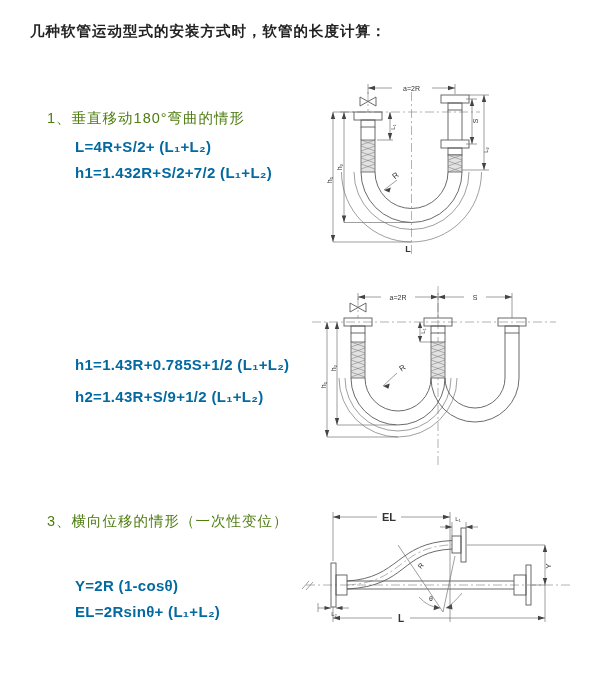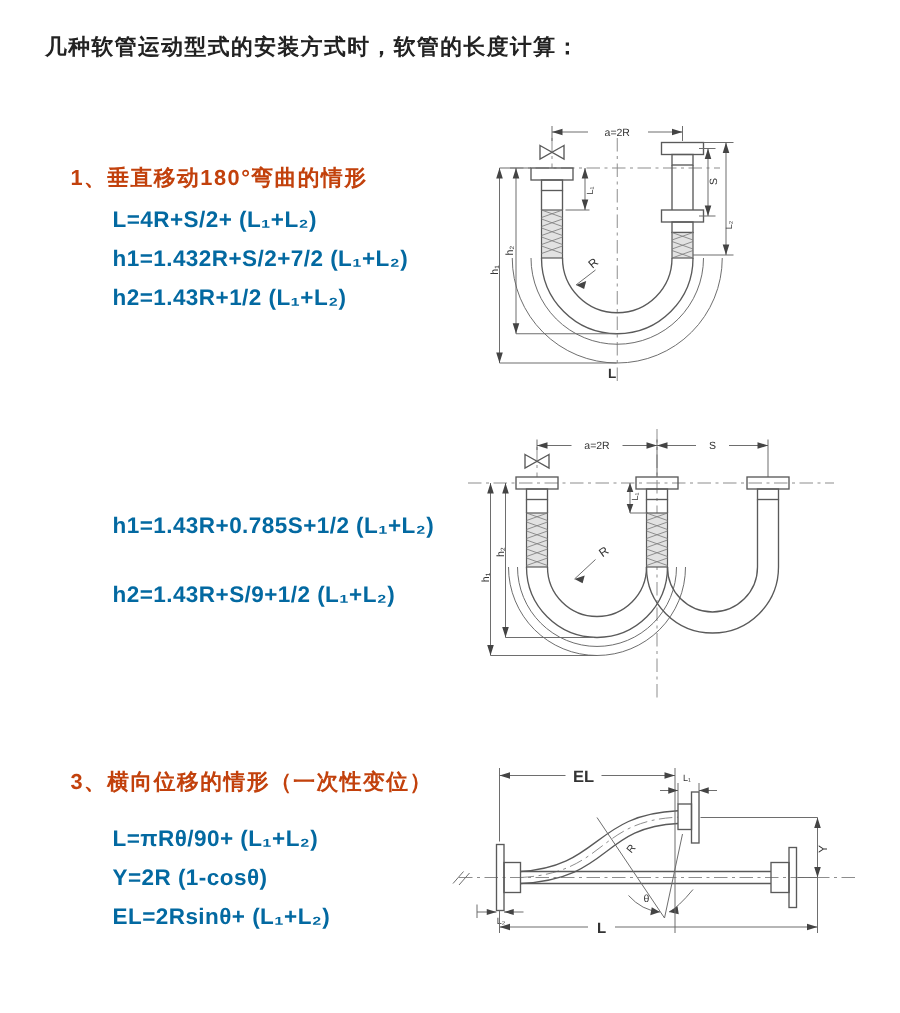--- a/index.html
+++ b/index.html
@@ -1,50 +1,48 @@
 <!DOCTYPE html>
 <html><head>
 <meta charset="utf-8">
 <style>
   html,body{margin:0;padding:0;background:#fff;}
   .page{position:relative;width:600px;height:627px;background:#ffffff;overflow:hidden;
         font-family:"Liberation Sans","DejaVu Sans",sans-serif;color:#2a2a2a;}
   .abs{position:absolute;white-space:nowrap;}
   .title{left:30px;top:22px;font-size:14.5px;font-weight:bold;letter-spacing:1px;color:#222;}
-  .heading{font-size:14.5px;font-weight:bold;letter-spacing:1px;color:#c2410c;}
+  .heading{font-size:14.5px;font-weight:normal;letter-spacing:1px;color:#4d7c0f;}
   .formula{font-size:15px;font-weight:bold;letter-spacing:.3px;color:#0369a1;}
   .s1h{left:47px;top:109px}.s1f1{left:75px;top:138px}.s1f2{left:75px;top:164px}.s1f3{left:75px;top:190px}
-  .s2h{left:47px;top:309px}.s2f1{left:75px;top:336px}.s2f2{left:75px;top:342px}.s2f3{left:75px;top:388px}
+  .s2h{left:47px;top:309px}.s2f1{left:75px;top:336px}.s2f2{left:75px;top:356px}.s2f3{left:75px;top:388px}
   .s3h{left:47px;top:512px}.s3f1{left:75px;top:551px}.s3f2{left:75px;top:577px}.s3f3{left:75px;top:603px}
   svg{position:absolute;}
   svg text{fill:#333;font-family:"Liberation Sans","DejaVu Sans",sans-serif;}
   .ln{stroke:#5a5a5a;stroke-width:.9;fill:none;}
   .thin{stroke:#6a6a6a;stroke-width:.65;fill:none;}
   .cl{stroke:#8a8a8a;stroke-width:.65;fill:none;stroke-dasharray:9 3 2 3;}
   .ah{fill:#444;stroke:none;}
   .braid{fill:#e2e2e2;stroke:#5a5a5a;stroke-width:.8;}
   .hx{stroke:#7c7c7c;stroke-width:.55;fill:none;}
 </style>
 </head>
 <body>
 
 <div class="page">
 
   <div class="abs title">几种软管运动型式的安装方式时，软管的长度计算：</div>
 
   <div class="abs heading s1h">1、垂直移动180°弯曲的情形</div>
   <div class="abs formula s1f1">L=4R+S/2+ (L₁+L₂)</div>
   <div class="abs formula s1f2">h1=1.432R+S/2+7/2 (L₁+L₂)</div>
-  <div class="abs formula s1f3">h2=1.43R+1/2 (L₁+L₂)</div>
 
   <div class="abs formula s2f2">h1=1.43R+0.785S+1/2 (L₁+L₂)</div>
   <div class="abs formula s2f3">h2=1.43R+S/9+1/2 (L₁+L₂)</div>
 
   <div class="abs heading s3h">3、横向位移的情形（一次性变位）</div>
-  <div class="abs formula s3f1">L=πRθ/90+ (L₁+L₂)</div>
   <div class="abs formula s3f2">Y=2R (1-cosθ)</div>
   <div class="abs formula s3f3">EL=2Rsinθ+ (L₁+L₂)</div>
 
   <svg style="left:300px;top:70px" width="300" height="200" viewBox="300 70 300 200">
     <g>
       <path class="cl" d="M411.5 92 V255"></path>
       <path class="cl" d="M340 112 H480"></path>
       <path class="cl" d="M368 92 V112"></path>
     </g>
     <g>

